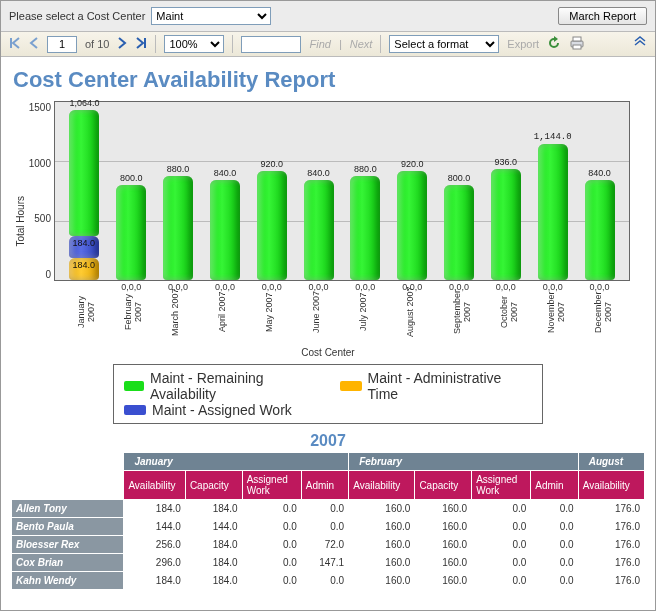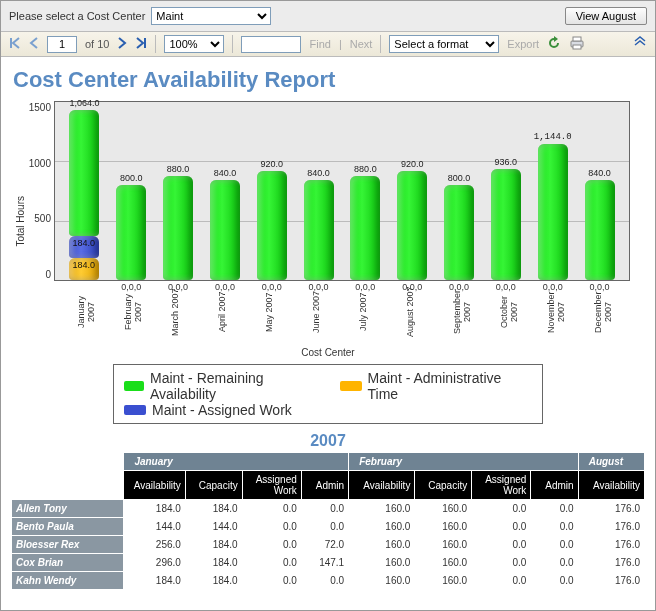--- a/index.html
+++ b/index.html
@@ -49,21 +49,21 @@
     font-size: 11px;
     color: #555;
   }
   .toolbar input[type=text] {
     font-size: 11px; height: 17px; border: 1px solid #7f9db9; padding: 0 3px;
   }
   .toolbar select {
     font-size: 11px; height: 18px; border: 1px solid #7f9db9; background: #fff;
   }
   .toolbar .sep { width:1px; height:18px; background:#bbb; }
-  .toolbar .faded { color: #aaa; }
+  .toolbar .faded { color: #aaa; font-style: italic; }
   .toolbar .export-link { color:#aaa; }
   
   .report-body {
     flex: 1;
     padding: 6px 10px 0 10px;
     overflow: hidden;
   }
   .title {
     color: #5a8bc2;
     font-size: 22px;
@@ -175,26 +175,26 @@
     margin: 2px 0 2px 0;
   }
   
   table.data {
     border-collapse: collapse;
     width: 100%;
     font-size: 10px;
     table-layout: fixed;
   }
   table.data th {
-    background: #000000;
+    background: #be185d;
     color: #fff;
     font-weight: normal;
     border: 1px solid #fff;
     padding: 3px 4px;
-    text-align: right;
+    text-align: left;
   }
   table.data th.month { background:#6f8393; text-align:left; font-style:italic; font-weight:bold; padding-left:10px;}
   table.data td {
     border: 1px solid #fff;
     padding: 3px 4px;
     text-align: right;
   }
   .emp-label {
     background: #8a97a2;
     color: #fff;
@@ -218,21 +218,21 @@
 <body>
 
 <div class="outer">
 
   <div class="param-bar">
     <span class="label">Please select a Cost Center</span>
     <select>
       <option>Maint</option>
     </select>
     <span class="spacer"></span>
-    <button>View August</button>
+    <button>March Report</button>
   </div>
 
   <div class="toolbar">
     <span class="svg-btn">
       <svg width="12" height="12">
           <path d="M2 1v10M10 1L4 6l6 5" stroke="#7aa0cf" stroke-width="2" fill="none"></path>
         </svg>
     </span>
     <span class="svg-btn">
       <svg width="10" height="12">

